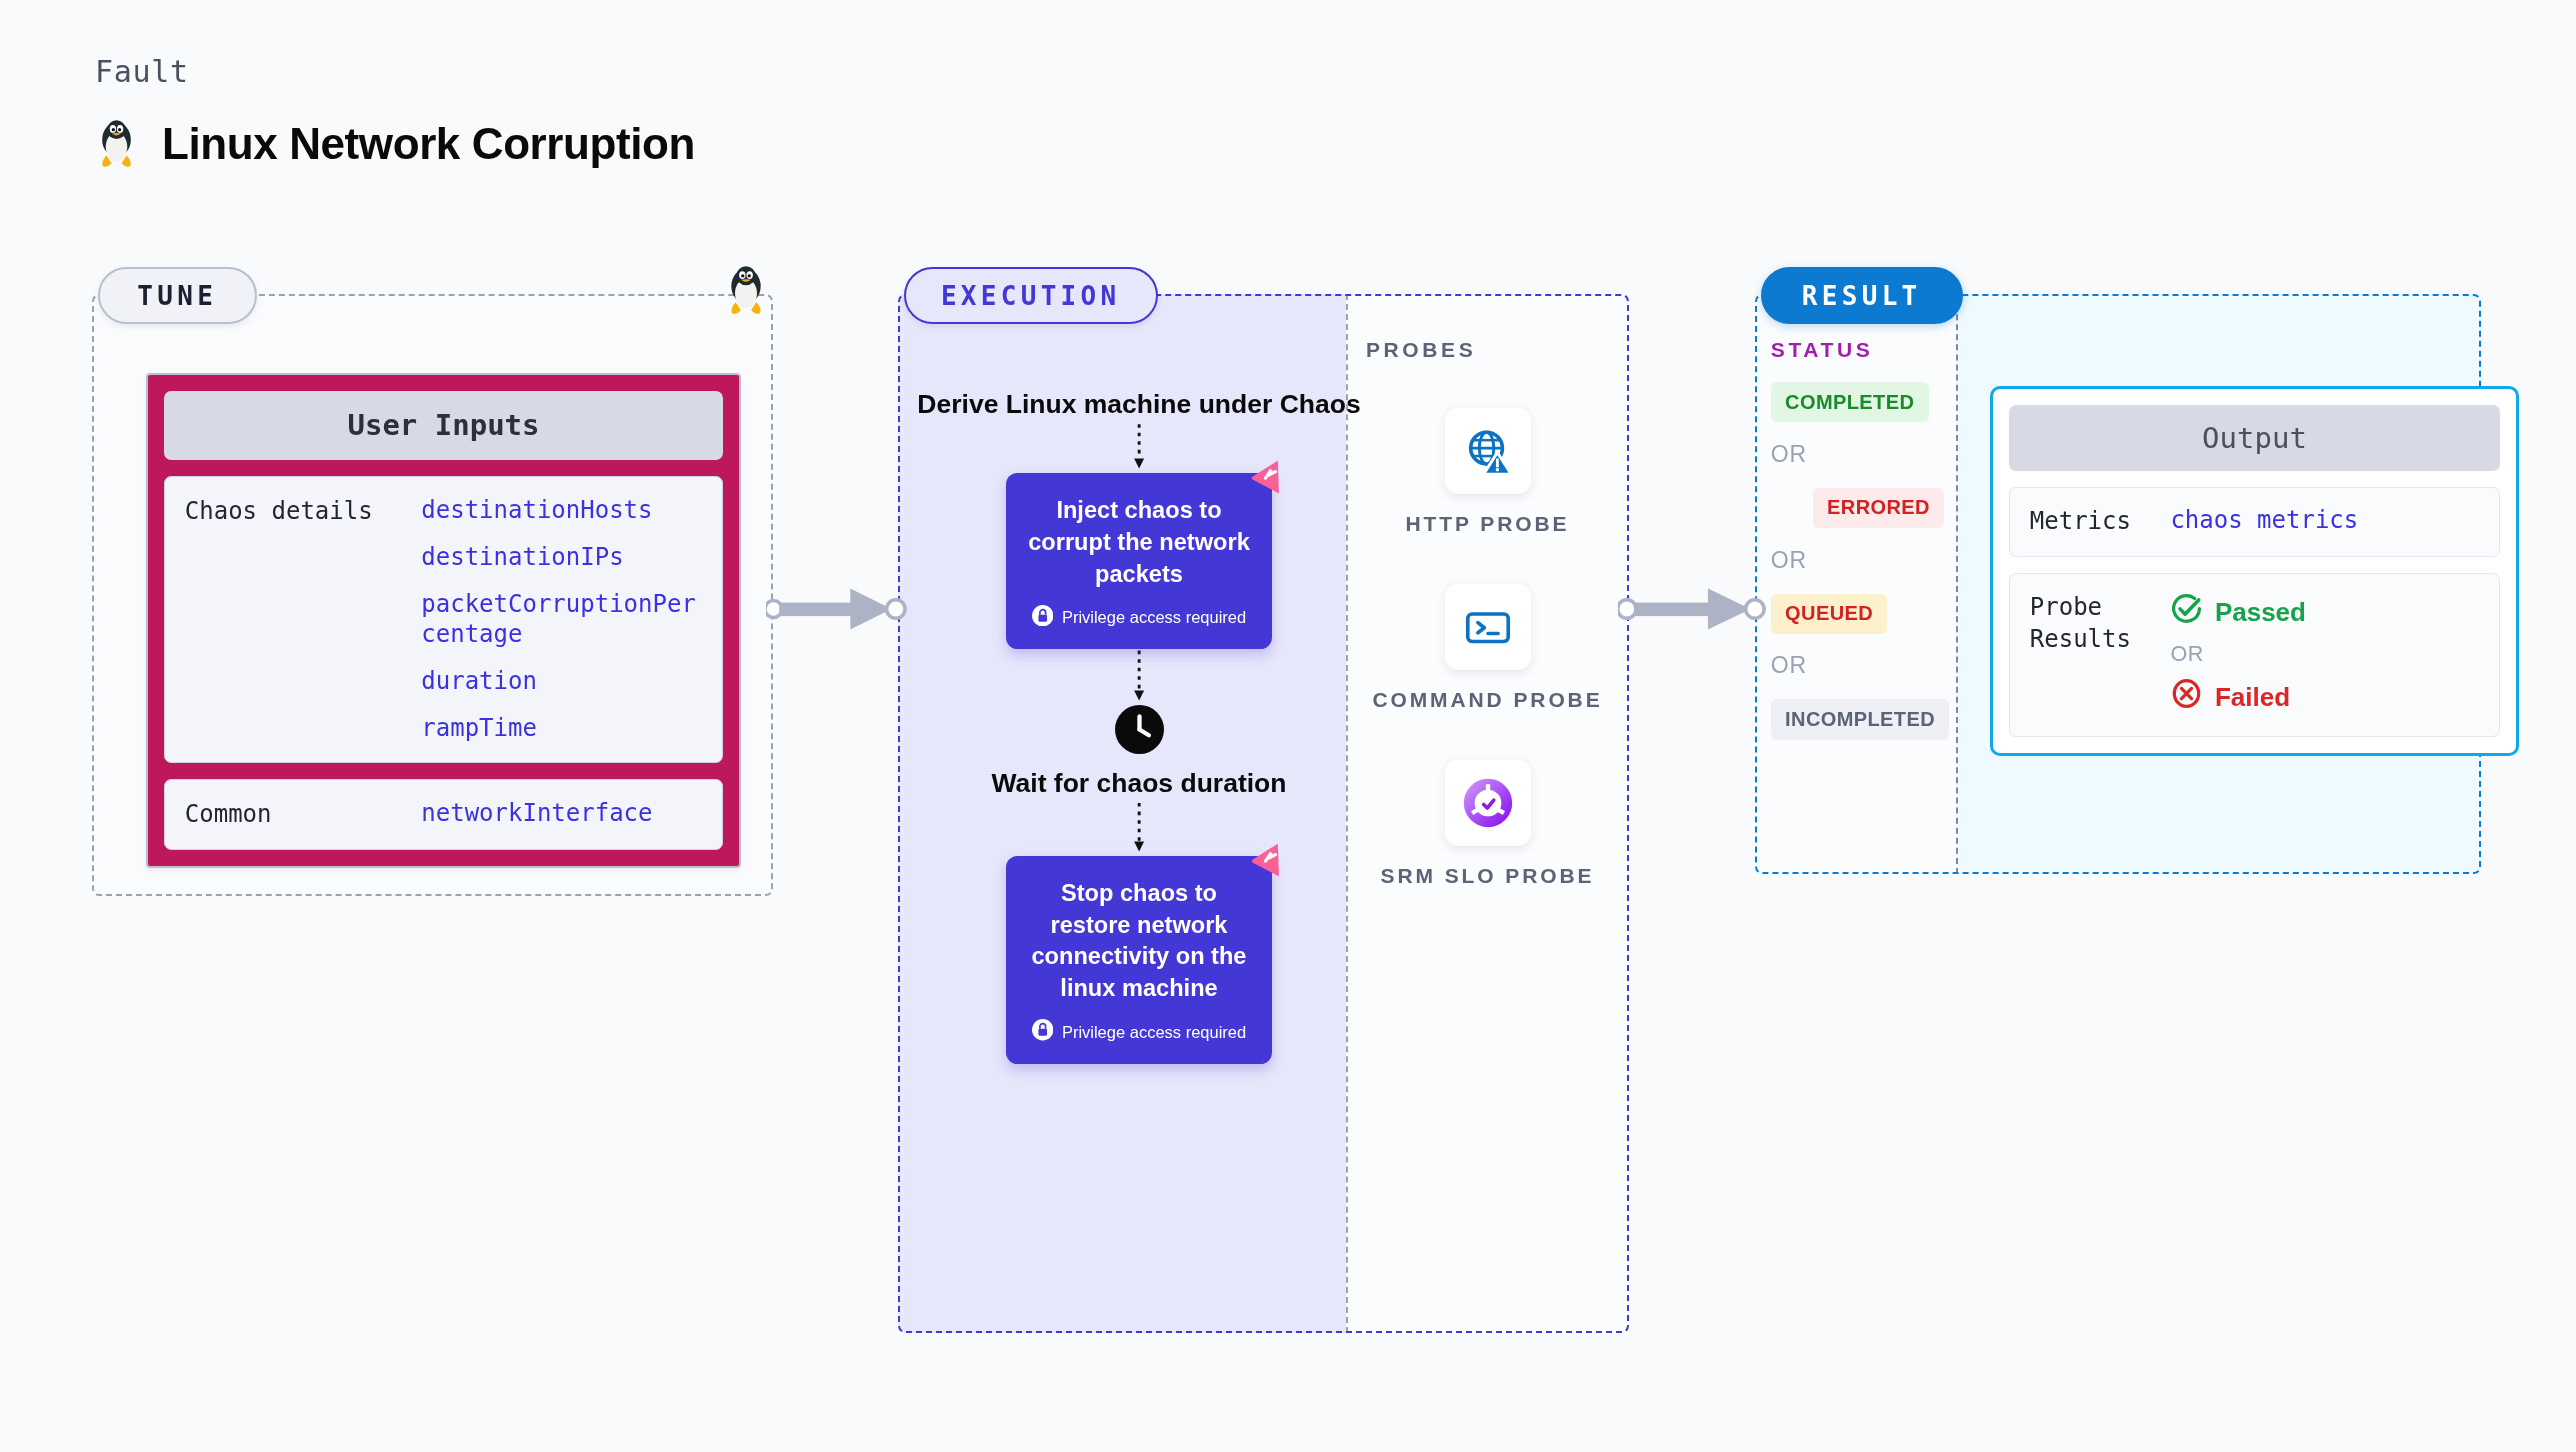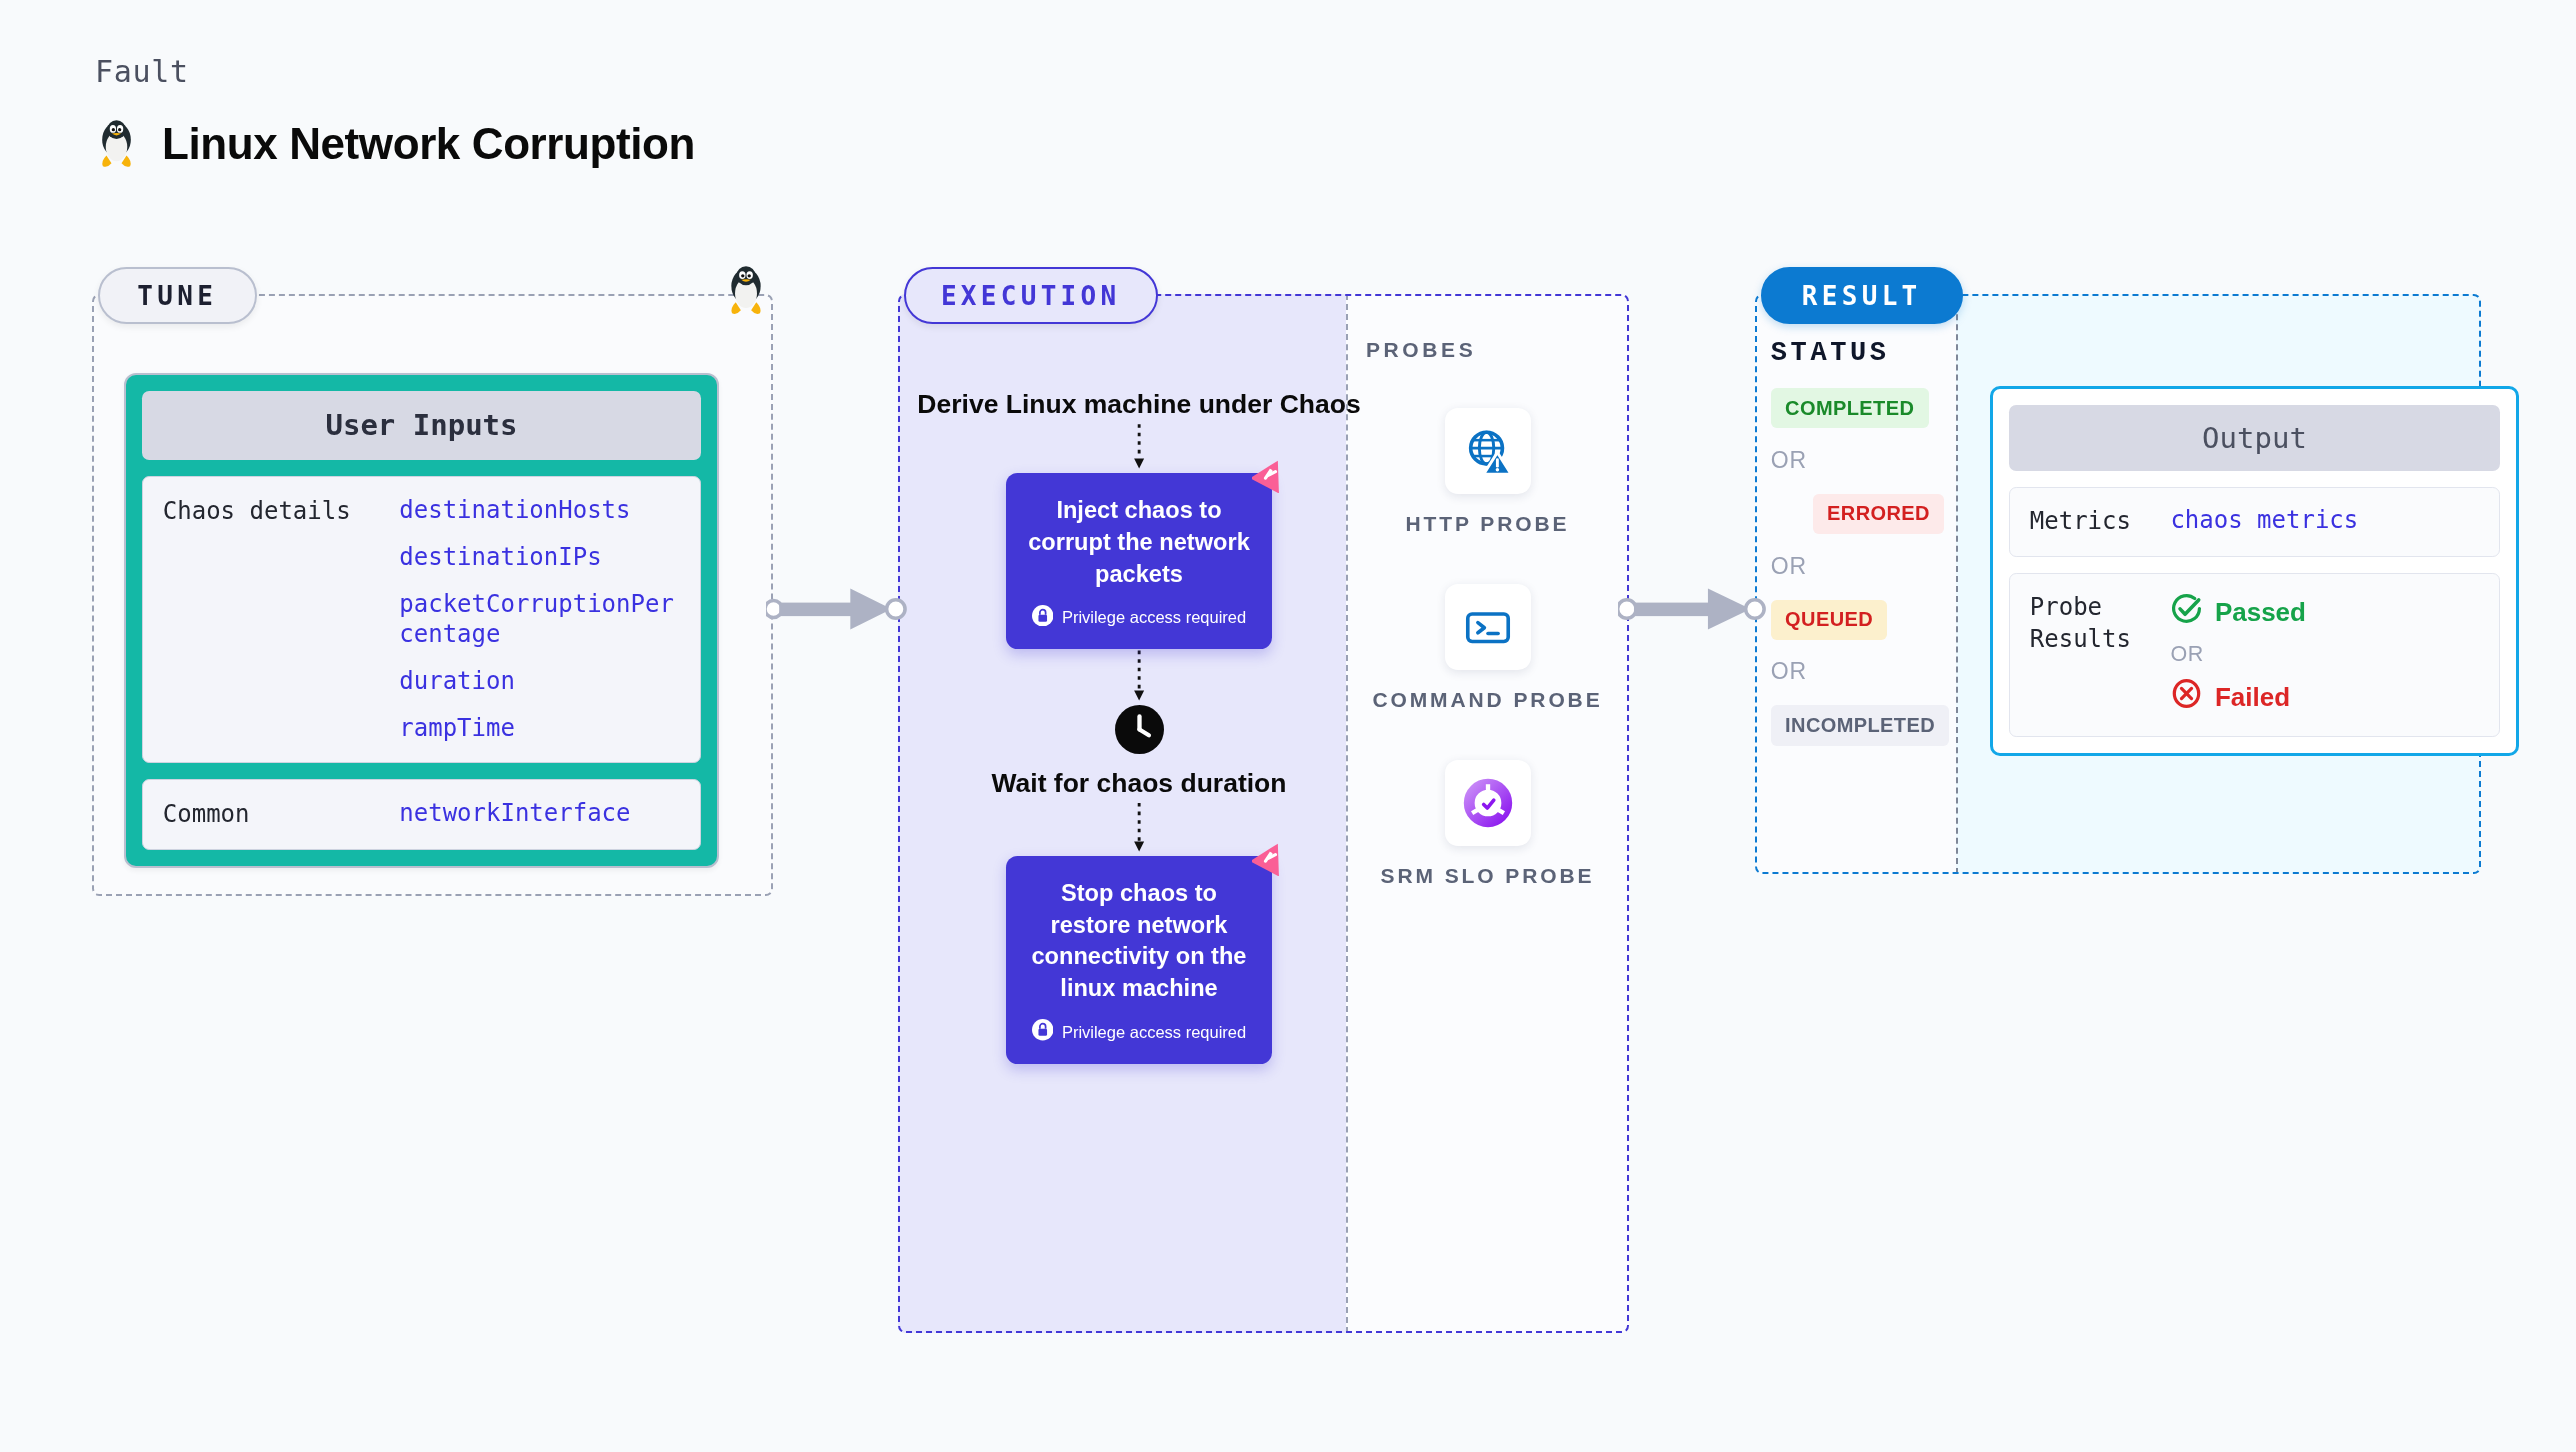--- a/index.html
+++ b/index.html
@@ -51,23 +51,23 @@
   }
   #tune-pill {
     left: 5.7px; top: -27px; width: 159px; height: 57px;
     background: #f1f2f7; border: 2.1px solid #b9bfcf;
     color: #1d2030; font-size: 26px;
     box-shadow: 0 2.9px 7.2px rgba(0,0,0,.07);
   }
   #tune-tux { position: absolute; left: 724px; top: 264px; z-index: 7; }
 
   .card {
-    position: absolute; left: 32px; top: 79px; width: 595px;
-    border: 2.1px solid #b9bfcf; border-radius: 12px;
-    background: #14b8a6; padding: 15.8px;
+    position: absolute; left: 54px; top: 79px; width: 595px;
+    border: 2.1px solid #b9bfcf; border-radius: 4px;
+    background: #be185d; padding: 15.8px;
     box-shadow: 0 2.1px 5.7px rgba(0,0,0,.05);
   }
   .card-head {
     background: #d7d9e4; border-radius: 7.2px;
     height: 69px; display: flex; align-items: center; justify-content: center;
     font-family: "DejaVu Sans Mono", monospace;
     font-size: 29px; font-weight: 700; color: #2b2f3e;
   }
   .row {
     margin-top: 15.8px; border: 1.4px solid #ced3e0; border-radius: 7.2px;
@@ -161,21 +161,21 @@
     border-radius: 0 7.2px 7.2px 0;
   }
   #result-pill {
     left: 5.7px; top: -27px; width: 202px; height: 57px;
     background: #0c7ad1; border: 2.9px solid #0c7ad1;
     color: #ffffff; font-size: 26px;
     box-shadow: 0 2.9px 8.6px rgba(12,122,209,.25);
   }
   .status-col { position: absolute; left: 0; top: 0; width: 201px; z-index: 3; padding: 44px 0 0 15.8px; }
   .status-label {
-    font-size: 27px; font-weight: 700; color: #0f172a; letter-spacing: 3.6px; font-family: Liberation Mono, monospace;
+    font-size: 21px; font-weight: 700; color: #a21caf; letter-spacing: 3.6px;
   }
   .status-badge {
     display: inline-block; margin-top: 20px;
     padding: 8.6px 14.3px; border-radius: 5.7px;
     font-size: 20px; font-weight: 700; letter-spacing: 0.4px;
   }
   .status-or {
     margin-top: 18.6px; font-size: 23px; color: #9aa1b4; letter-spacing: 0.7px;
   }
 

